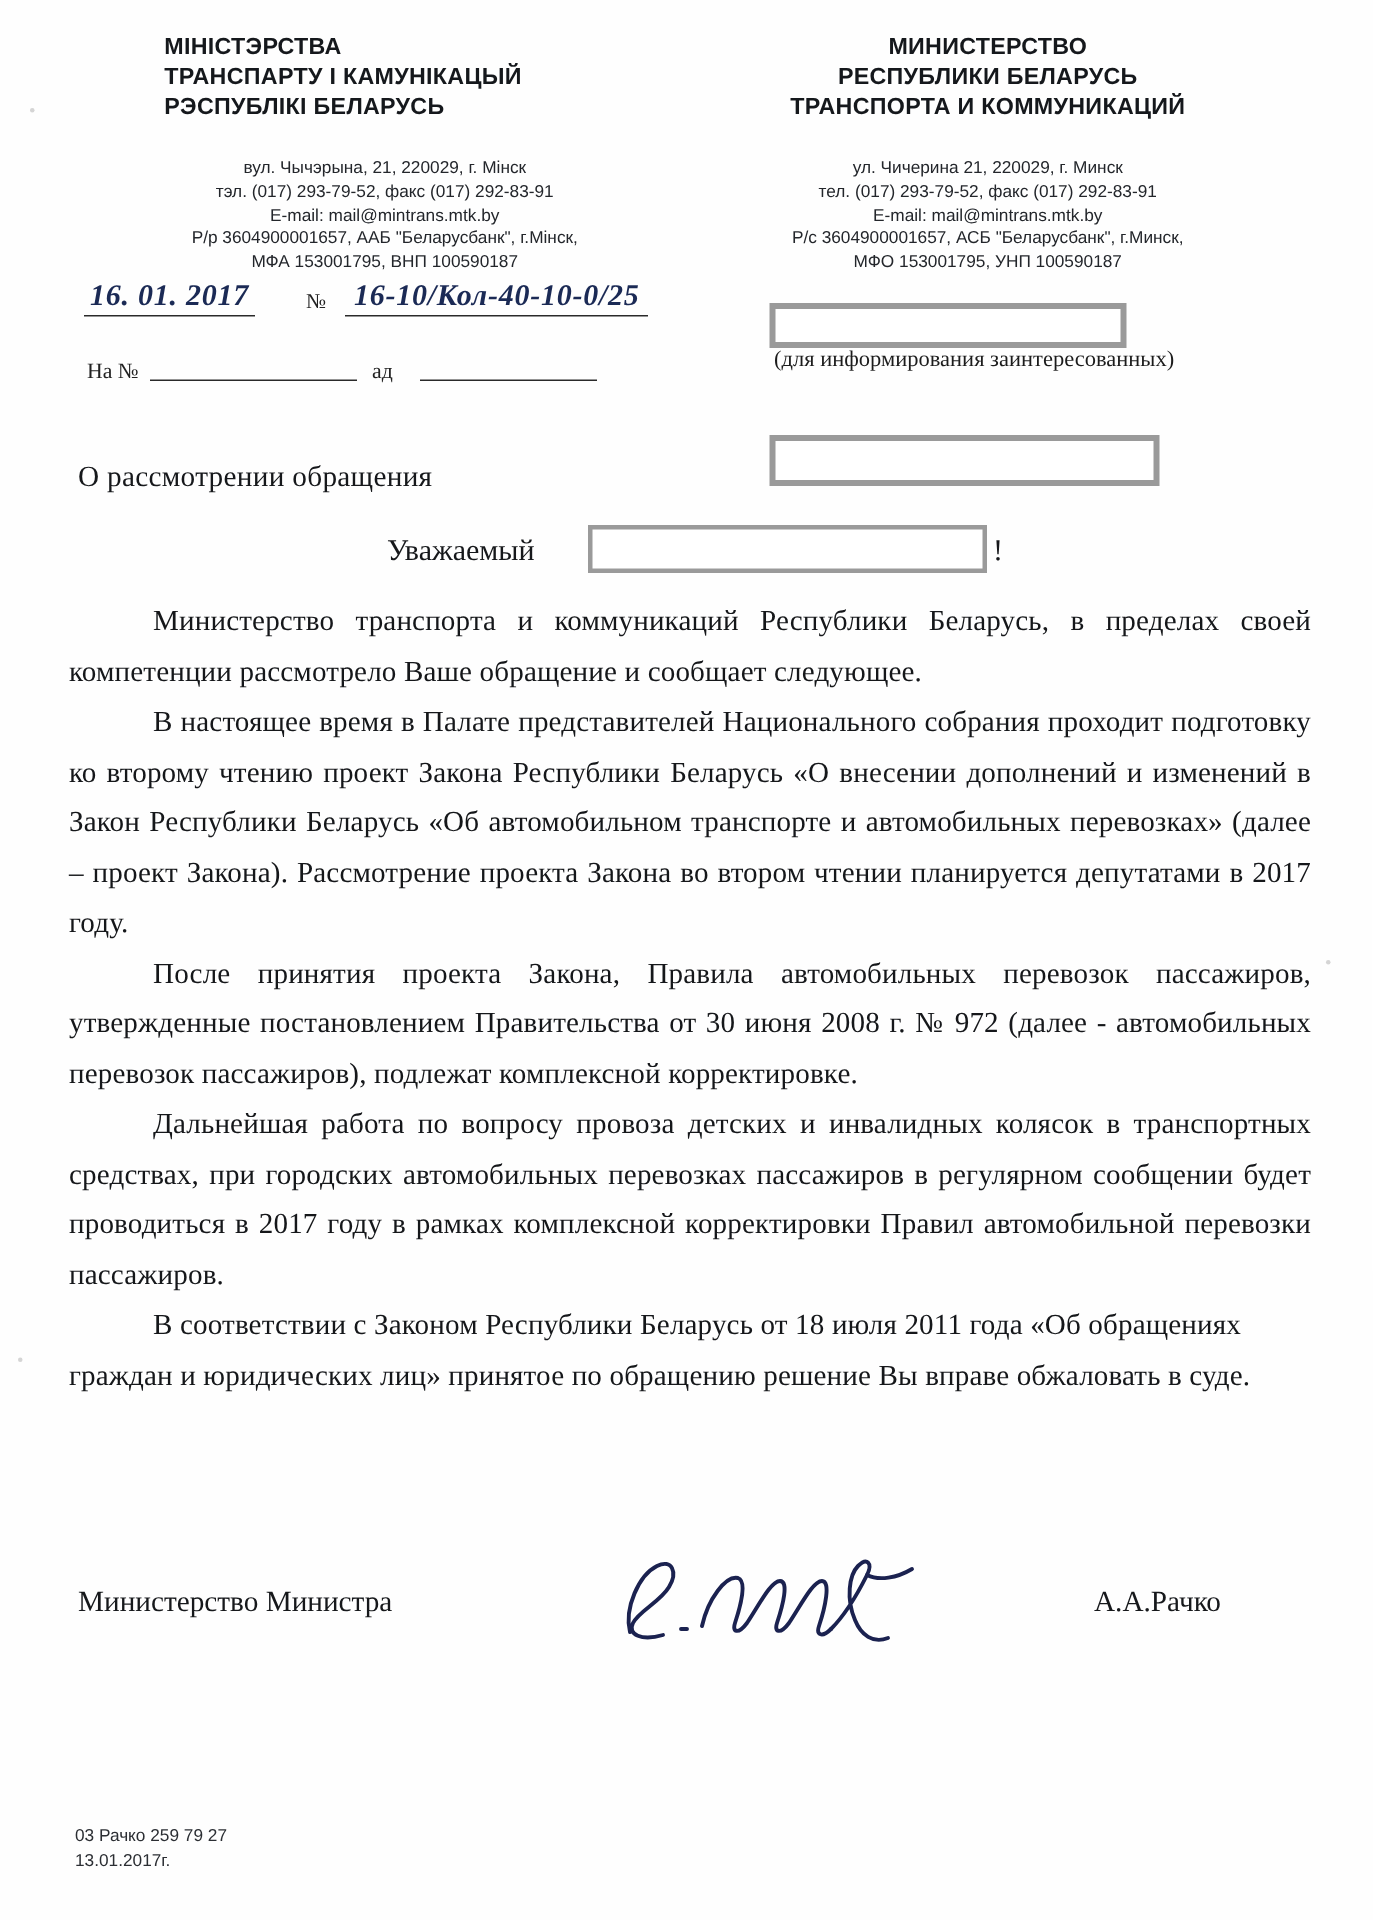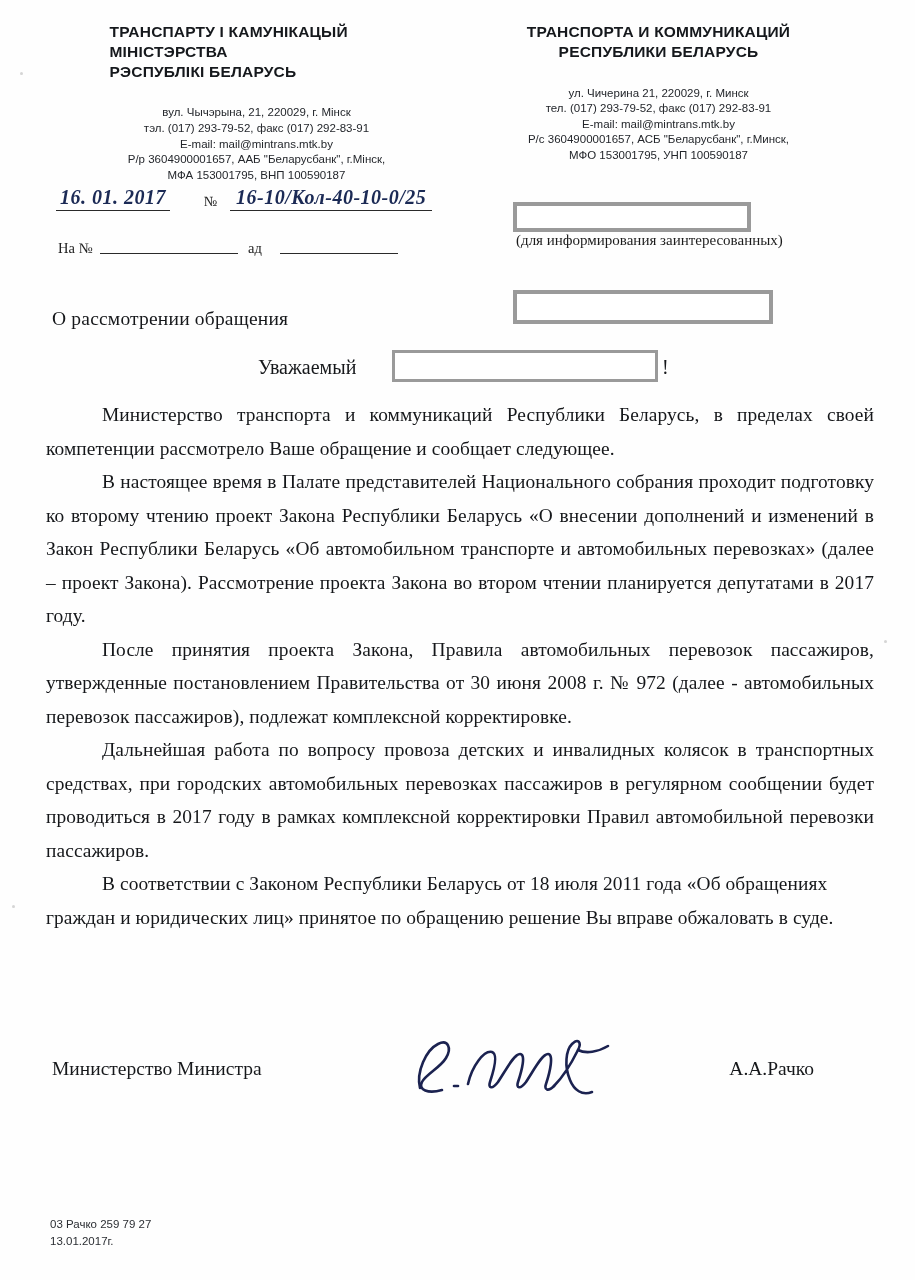--- a/index.html
+++ b/index.html
@@ -228,37 +228,38 @@
   }
 </style>
 </head>
 <body>
 
 <div class="page">
 
   <div class="letterhead">
     <div class="lh-col left">
       <div class="lh-title">
+        <div>МІНІСТЭРСТВА</div>
         <div>ТРАНСПАРТУ І КАМУНІКАЦЫЙ</div>
-        <div>МІНІСТЭРСТВА</div>
         <div>РЭСПУБЛІКІ БЕЛАРУСЬ</div>
       </div>
       <div class="lh-contacts">
         <div>вул. Чычэрына, 21,  220029, г. Мінск</div>
         <div>тэл. (017) 293-79-52, факс (017) 292-83-91</div>
         <div>E-mail: mail@mintrans.mtk.by</div>
         <div>Р/р 3604900001657, ААБ "Беларусбанк", г.Мінск,</div>
         <div>МФА 153001795, ВНП 100590187</div>
       </div>
     </div>
 
     <div class="lh-col right">
       <div class="lh-title">
+        <div>МИНИСТЕРСТВО</div>
+        <div>РЕСПУБЛИКИ БЕЛАРУСЬ</div>
         <div>ТРАНСПОРТА И КОММУНИКАЦИЙ</div>
-        <div>РЕСПУБЛИКИ БЕЛАРУСЬ</div>
       </div>
       <div class="lh-contacts">
         <div>ул. Чичерина 21, 220029, г. Минск</div>
         <div>тел. (017) 293-79-52, факс (017) 292-83-91</div>
         <div>E-mail: mail@mintrans.mtk.by</div>
         <div>Р/с 3604900001657, АСБ "Беларусбанк", г.Минск,</div>
         <div>МФО 153001795, УНП 100590187</div>
       </div>
     </div>
   </div>

